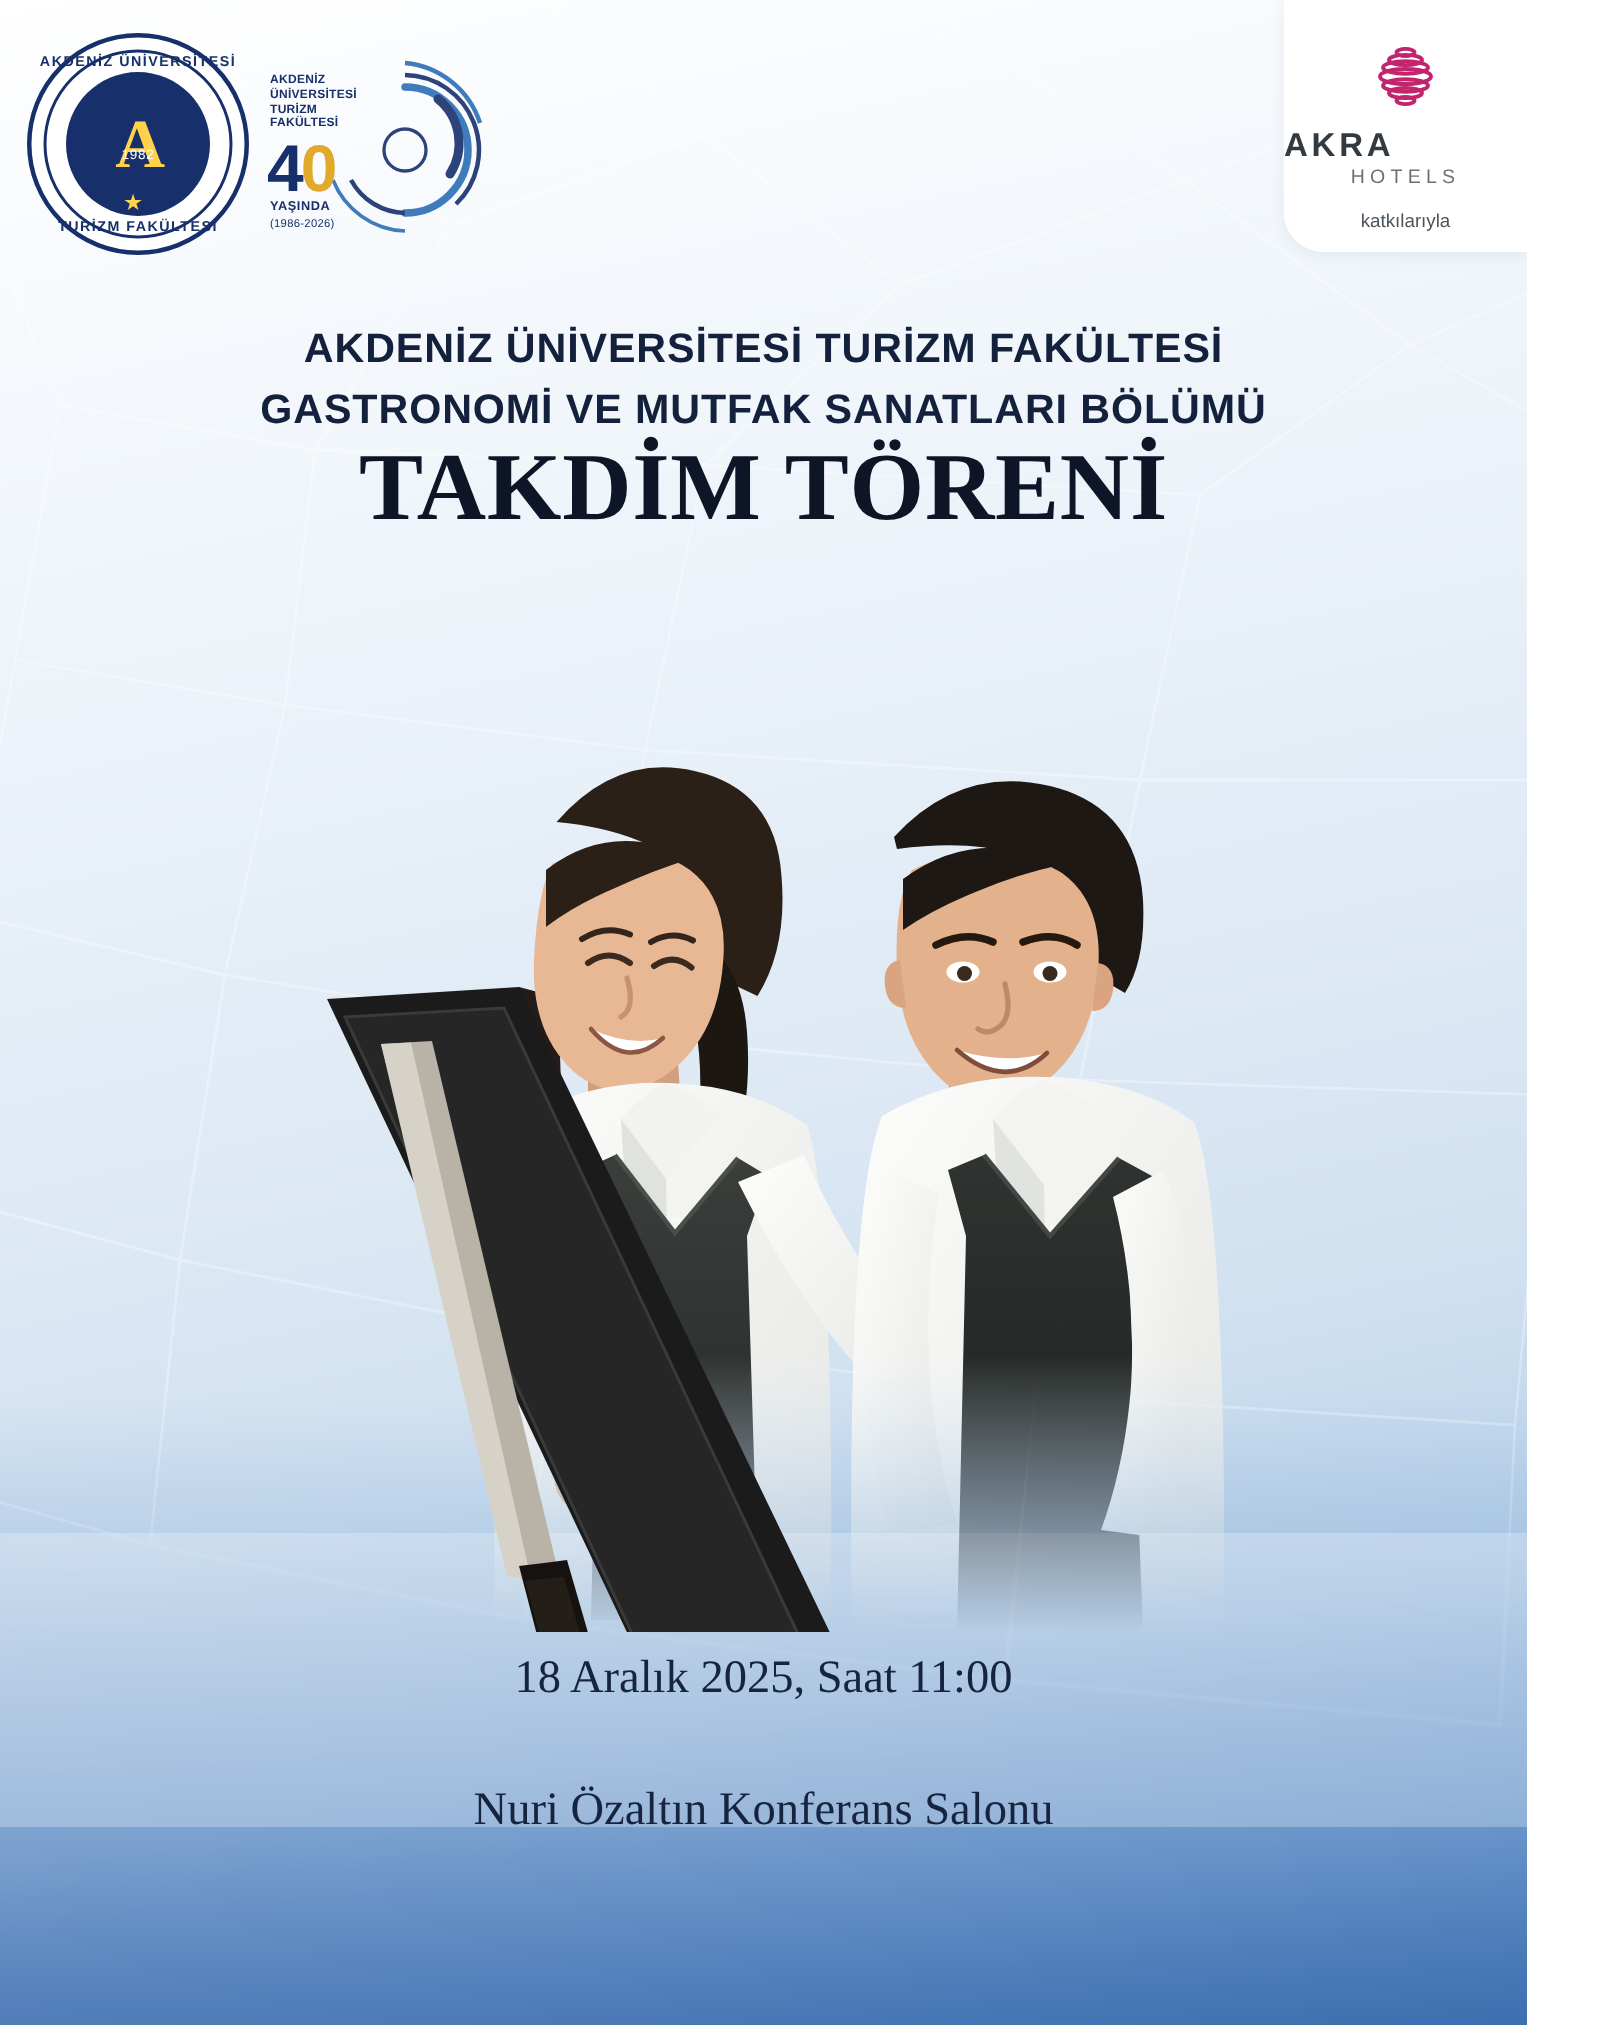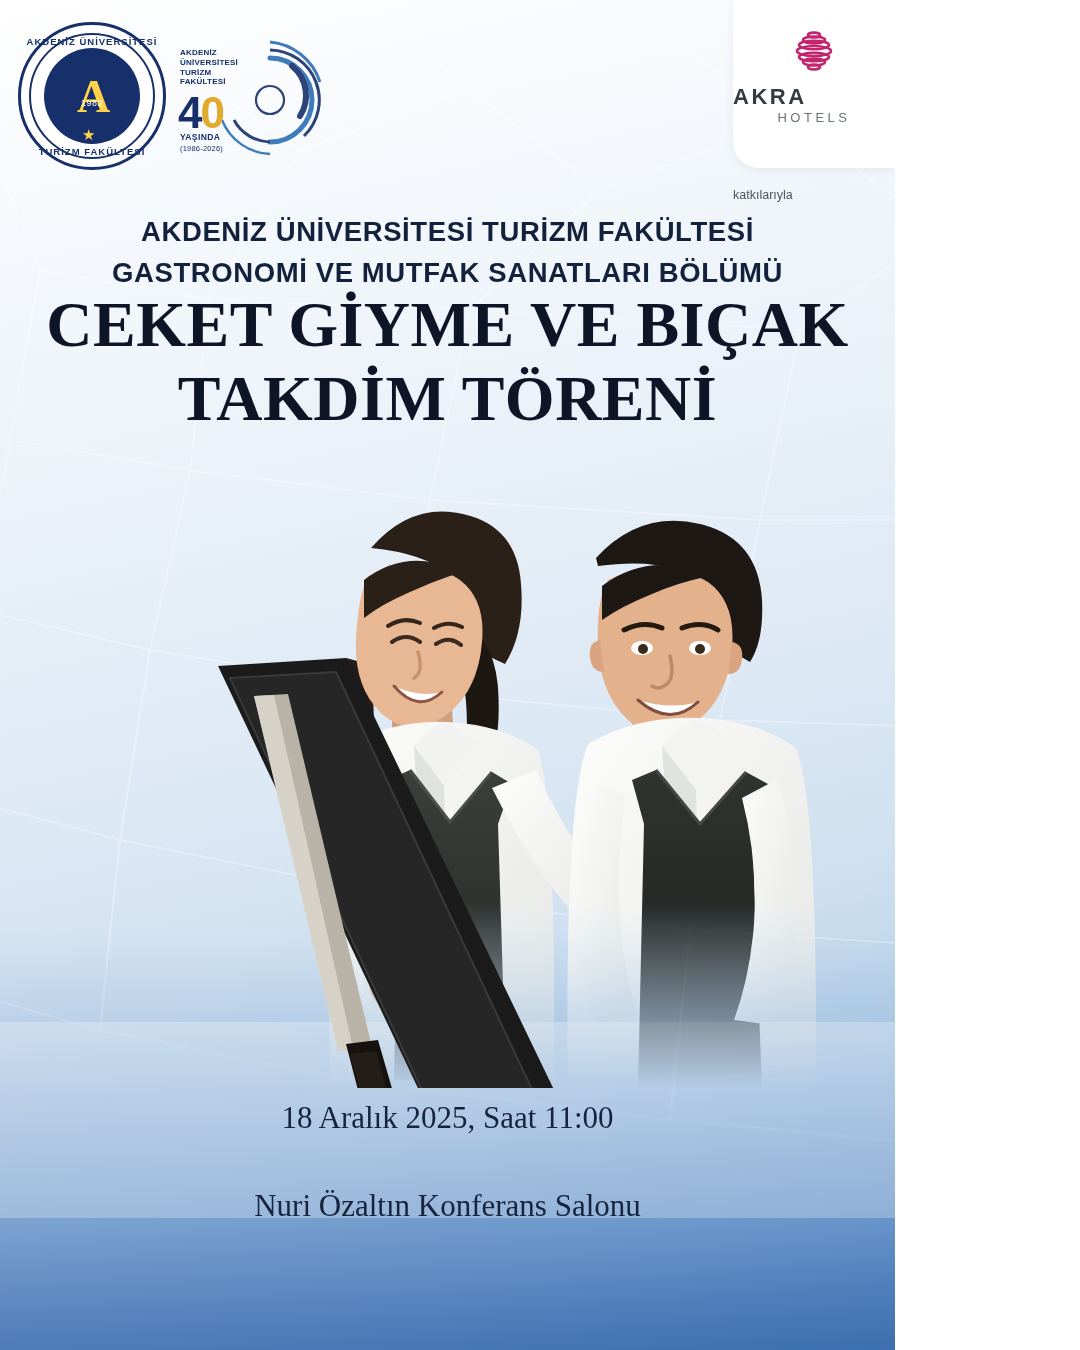--- a/index.html
+++ b/index.html
@@ -3,21 +3,21 @@
 <meta charset="utf-8">
 <style>
   * { box-sizing: border-box; margin: 0; padding: 0; }
   html, body {
     width: 1080px;
     height: 1350px;
     font-family: "Liberation Sans", sans-serif;
   }
   .poster {
     position: relative;
-    width: 895px;
+    width: 1018px;
     height: 1350px;
     overflow: hidden;
     background: linear-gradient(168deg, #ffffff 0%, #f4f8fc 18%, #e8f0f8 38%, #dce8f4 55%, #cfe0f0 68%, #b9d2e9 80%, #93b7dd 90%, #5d8fc6 100%);
   }
   
   .facets {
     position: absolute;
     inset: 0;
     opacity: 0.55;
     pointer-events: none;
@@ -178,23 +178,23 @@
     top: 110px;
     text-align: center;
     color: #6a7278;
     font-size: 13px;
     letter-spacing: 3.5px;
   }
   .sponsor .katki {
     position: absolute;
     left: 0; right: 0;
     top: 140px;
+    text-align: center;
     color: #4b545c;
     font-size: 12.5px;
-    margin-top: 48px;
   }
 
   
   .head {
     position: absolute;
     left: 0; right: 0;
     top: 212px;
     text-align: center;
     padding: 0 60px;
   }
@@ -325,21 +325,20 @@
     <div class="hotels">HOTELS</div>
     <div class="katki">katkılarıyla</div>
   </div>
 
   <div class="head">
     <div class="line1">AKDENİZ ÜNİVERSİTESİ TURİZM FAKÜLTESİ</div>
     <div class="line2">GASTRONOMİ VE MUTFAK SANATLARI BÖLÜMÜ</div>
   </div>
 
   <div class="title">
-    <div>CEKET GİYME VE BIÇAK</div>
     <div>TAKDİM TÖRENİ</div>
   </div>
 
   <div class="photo">
     <svg width="700" height="660" viewBox="0 0 700 660">
       <defs>
         <linearGradient id="fade" x1="0" y1="0" x2="0" y2="1">
           <stop offset="0%" stop-color="#ffffff" stop-opacity="1"></stop>
           <stop offset="72%" stop-color="#ffffff" stop-opacity="1"></stop>
           <stop offset="100%" stop-color="#ffffff" stop-opacity="0"></stop>

